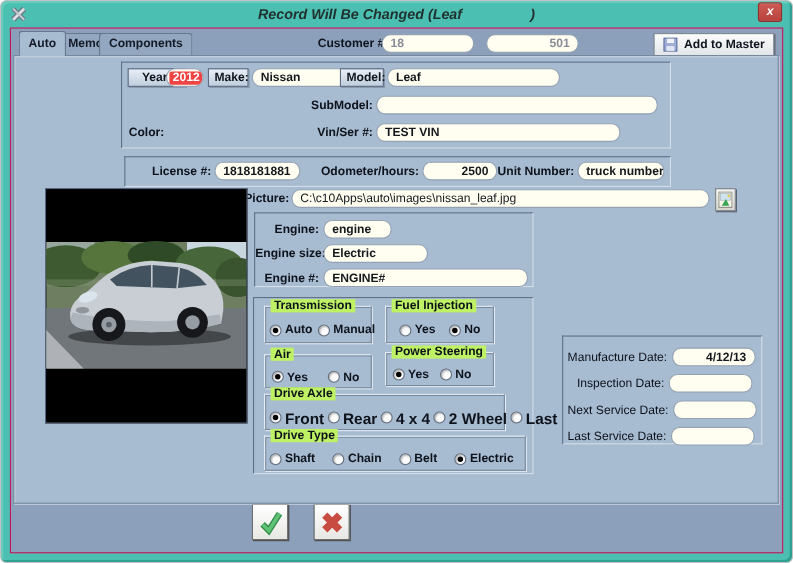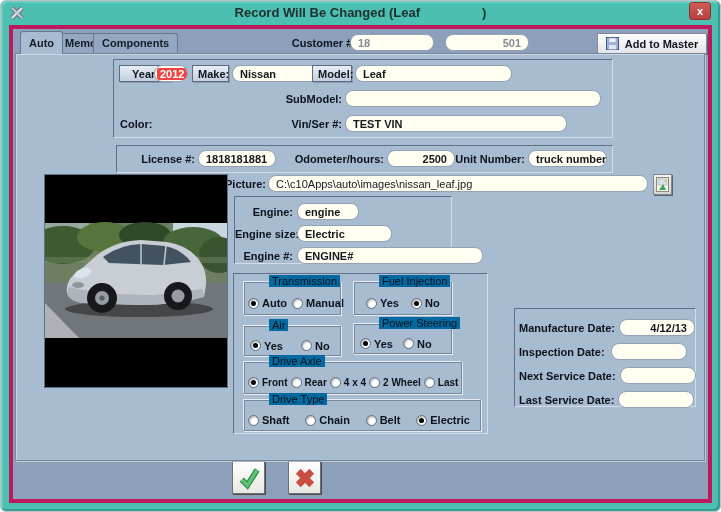--- a/index.html
+++ b/index.html
@@ -4,34 +4,34 @@
 <style>
   * { margin:0; padding:0; box-sizing:border-box; }
   html,body { width:721px; height:512px; background:#fff; }
   body { font-family:"Liberation Sans", sans-serif; }
 
   .screen { position:relative; width:721px; height:512px;
     background:#4BBFB1; border:1px solid #c2c2c2; border-radius:6px;
     box-shadow:inset -2px -2px 0 #2fa091, inset 2px 2px 0 #66cdbf; }
 
   
-  .titlebar { position:absolute; left:0; top:0; right:0; height:24px; }
+  .titlebar { position:absolute; left:0; top:0; right:0; height:24px;font-style:italic; }
   .tools-ic { position:absolute; left:8px; top:4px; }
   .title { position:absolute; left:0; right:0; top:4px; text-align:center;
     font-size:13px; font-weight:700; color:#20312f; display:flex;
     justify-content:center; align-items:center; }
   .tgap { display:inline-block; width:62px; }
   .close-btn { position:absolute; right:9px; top:1px; width:22px; height:18px;
     background:linear-gradient(#cf5b55,#b8433e); border:1px solid #8e322e;
     border-radius:3px; color:#fff; font-size:11px; font-weight:700;
     text-align:center; line-height:16px; cursor:pointer; }
 
   
   .window { position:absolute; left:8px; right:8px; top:24px; bottom:8px;
-    background:#8CA0BB; border:4px solid #be185d; }
+    background:#8CA0BB; border:1px solid #be185d; }
 
   .tab { position:absolute; top:4px; height:21px; padding:3px 8px 0;
     background:#93A7C0; border:1px solid #66788e; border-bottom:none;
     border-radius:3px 3px 0 0; font-size:11px; font-weight:700; color:#141b28; cursor:pointer; }
   .tab.active { top:2px; height:23px; background:#A7BBD1; z-index:3; padding-top:5px; }
   .tab-memo { left:43px; } .tab-comp { left:80px; } .tab-auto { left:7px; }
 
   .cust-label { position:absolute; left:277px; top:8px; width:66px; text-align:right;
     font-size:11px; font-weight:700; color:#10151f; }
   .field { background:#FFFEF1; border:1px solid #94a2b4; border-radius:8px;
@@ -58,62 +58,62 @@
   .t-right { text-align:right; }
 
   
   .veh-box { left:97px; top:5px; width:500px; height:79px; }
   .mini-btn { position:absolute; height:17px; padding:2px 5px 0; font-size:11px; font-weight:700;
     color:#10151f; background:linear-gradient(#e9eef5,#c1cede); text-align:center;
     border:1px solid #5c6c82; box-shadow:1px 1px 0 #8b9aad; cursor:pointer; }
   .sel { background:#ef4444; color:#fff; padding:0 3px; border-radius:2px; }
 
   
-  .eng-box { left:218px; top:142px; width:218px; height:68px; }
+  .eng-box { left:218px; top:142px; width:254px; height:68px; }
 
   .photo { position:absolute; left:28px; top:120px; width:184px; height:214px;
     background:#000; border:1px solid #5f7089; }
 
   .browse-btn { position:absolute; left:637px; top:120px; width:19px; height:21px;
     background:linear-gradient(#f4f4f0,#d6d6cf); border:1px solid #83878d;
     box-shadow:1px 1px 0 #5d6570; display:flex; align-items:center; justify-content:center; cursor:pointer; }
 
   
   .opt-box { left:217px; top:219px; width:255px; height:161px; }
   .fs { position:absolute; border:1px solid; border-color:#e4ebf2 #78899d #78899d #e4ebf2;
     box-shadow:inset 1px 1px 0 #78899d, 1px 1px 0 #e4ebf2; }
-  .legend { position:absolute; top:-7px; left:5px; background:#0369a1; padding:0 3px;
-    font-size:11px; font-weight:400; color:#0d121b; white-space:nowrap;margin-left:20px; }
+  .legend { position:absolute; top:-7px; left:5px; background:#bef264; padding:0 3px;
+    font-size:11px; font-weight:700; color:#0d121b; white-space:nowrap; }
   .radio-row { position:absolute; left:4px; right:2px; top:10px; bottom:0;
     display:flex; align-items:center; }
   .radio-item { display:inline-flex; align-items:center; gap:3px; cursor:pointer;
     font-size:11px; font-weight:700; color:#0d121b; white-space:nowrap; }
   .rb { width:11px; height:11px; border-radius:50%; background:#fff; flex:0 0 11px;
     border:1px solid #5f6c7d; box-shadow:inset 1px 1px 2px rgba(0,0,0,.35); position:relative; }
   .rb.on::after { content:''; position:absolute; left:2px; top:2px; width:5px; height:5px;
     border-radius:50%; background:#000; }
   .fs-trans { left:9px; top:7px; width:98px; height:34px; }
   .fs-fuel  { left:119px; top:7px; width:99px; height:34px; }
   .fs-air   { left:9px; top:51px; width:98px; height:31px; }
   .fs-power { left:119px; top:49px; width:99px; height:31px; }
   .fs-axle  { left:9px; top:87px; width:219px; height:33px; }
   .fs-type  { left:9px; top:125px; width:238px; height:32px;text-align:right; }
   .fs-trans .radio-row { gap:5px; }
   .fs-fuel .radio-row { gap:12px; padding-left:8px; }
   .fs-air .radio-row { gap:18px; padding-left:2px; }
   .fs-power .radio-row { gap:10px; padding-left:2px; }
   .fs-axle .radio-row { gap:3px; }
-  .fs-axle .radio-item { font-size:10px; }
+  .fs-axle .radio-item { font-size:14px; }
   .fs-type .radio-row { justify-content:space-between; padding-right:8px; }
 
   
   .dates-box { left:498px; top:254px; width:182px; height:99px;
     display:flex; flex-direction:column; gap:7px; padding:10px 8px 0 4px; }
   .date-row { display:flex; align-items:center; gap:4px; }
-  .dlabel { flex:1; font-size:11px; font-weight:700; color:#0d121b; white-space:nowrap; }
+  .dlabel { flex:1; text-align:right; font-size:11px; font-weight:400; color:#0d121b; white-space:nowrap; }
   .dfield { width:76px; flex:0 0 76px; text-align:right; }
 
   
   .cmd-btn { position:absolute; top:432px; width:33px; height:33px;
     background:linear-gradient(#ffffff,#e7e8e3); border:1px solid #6f6f6f;
     box-shadow:1px 1px 0 #4e4e4e; display:flex; align-items:center; justify-content:center; cursor:pointer; }
   .ok-btn { left:219px; } .cancel-btn { left:275px; }
 </style>
 </head>
 <body>

